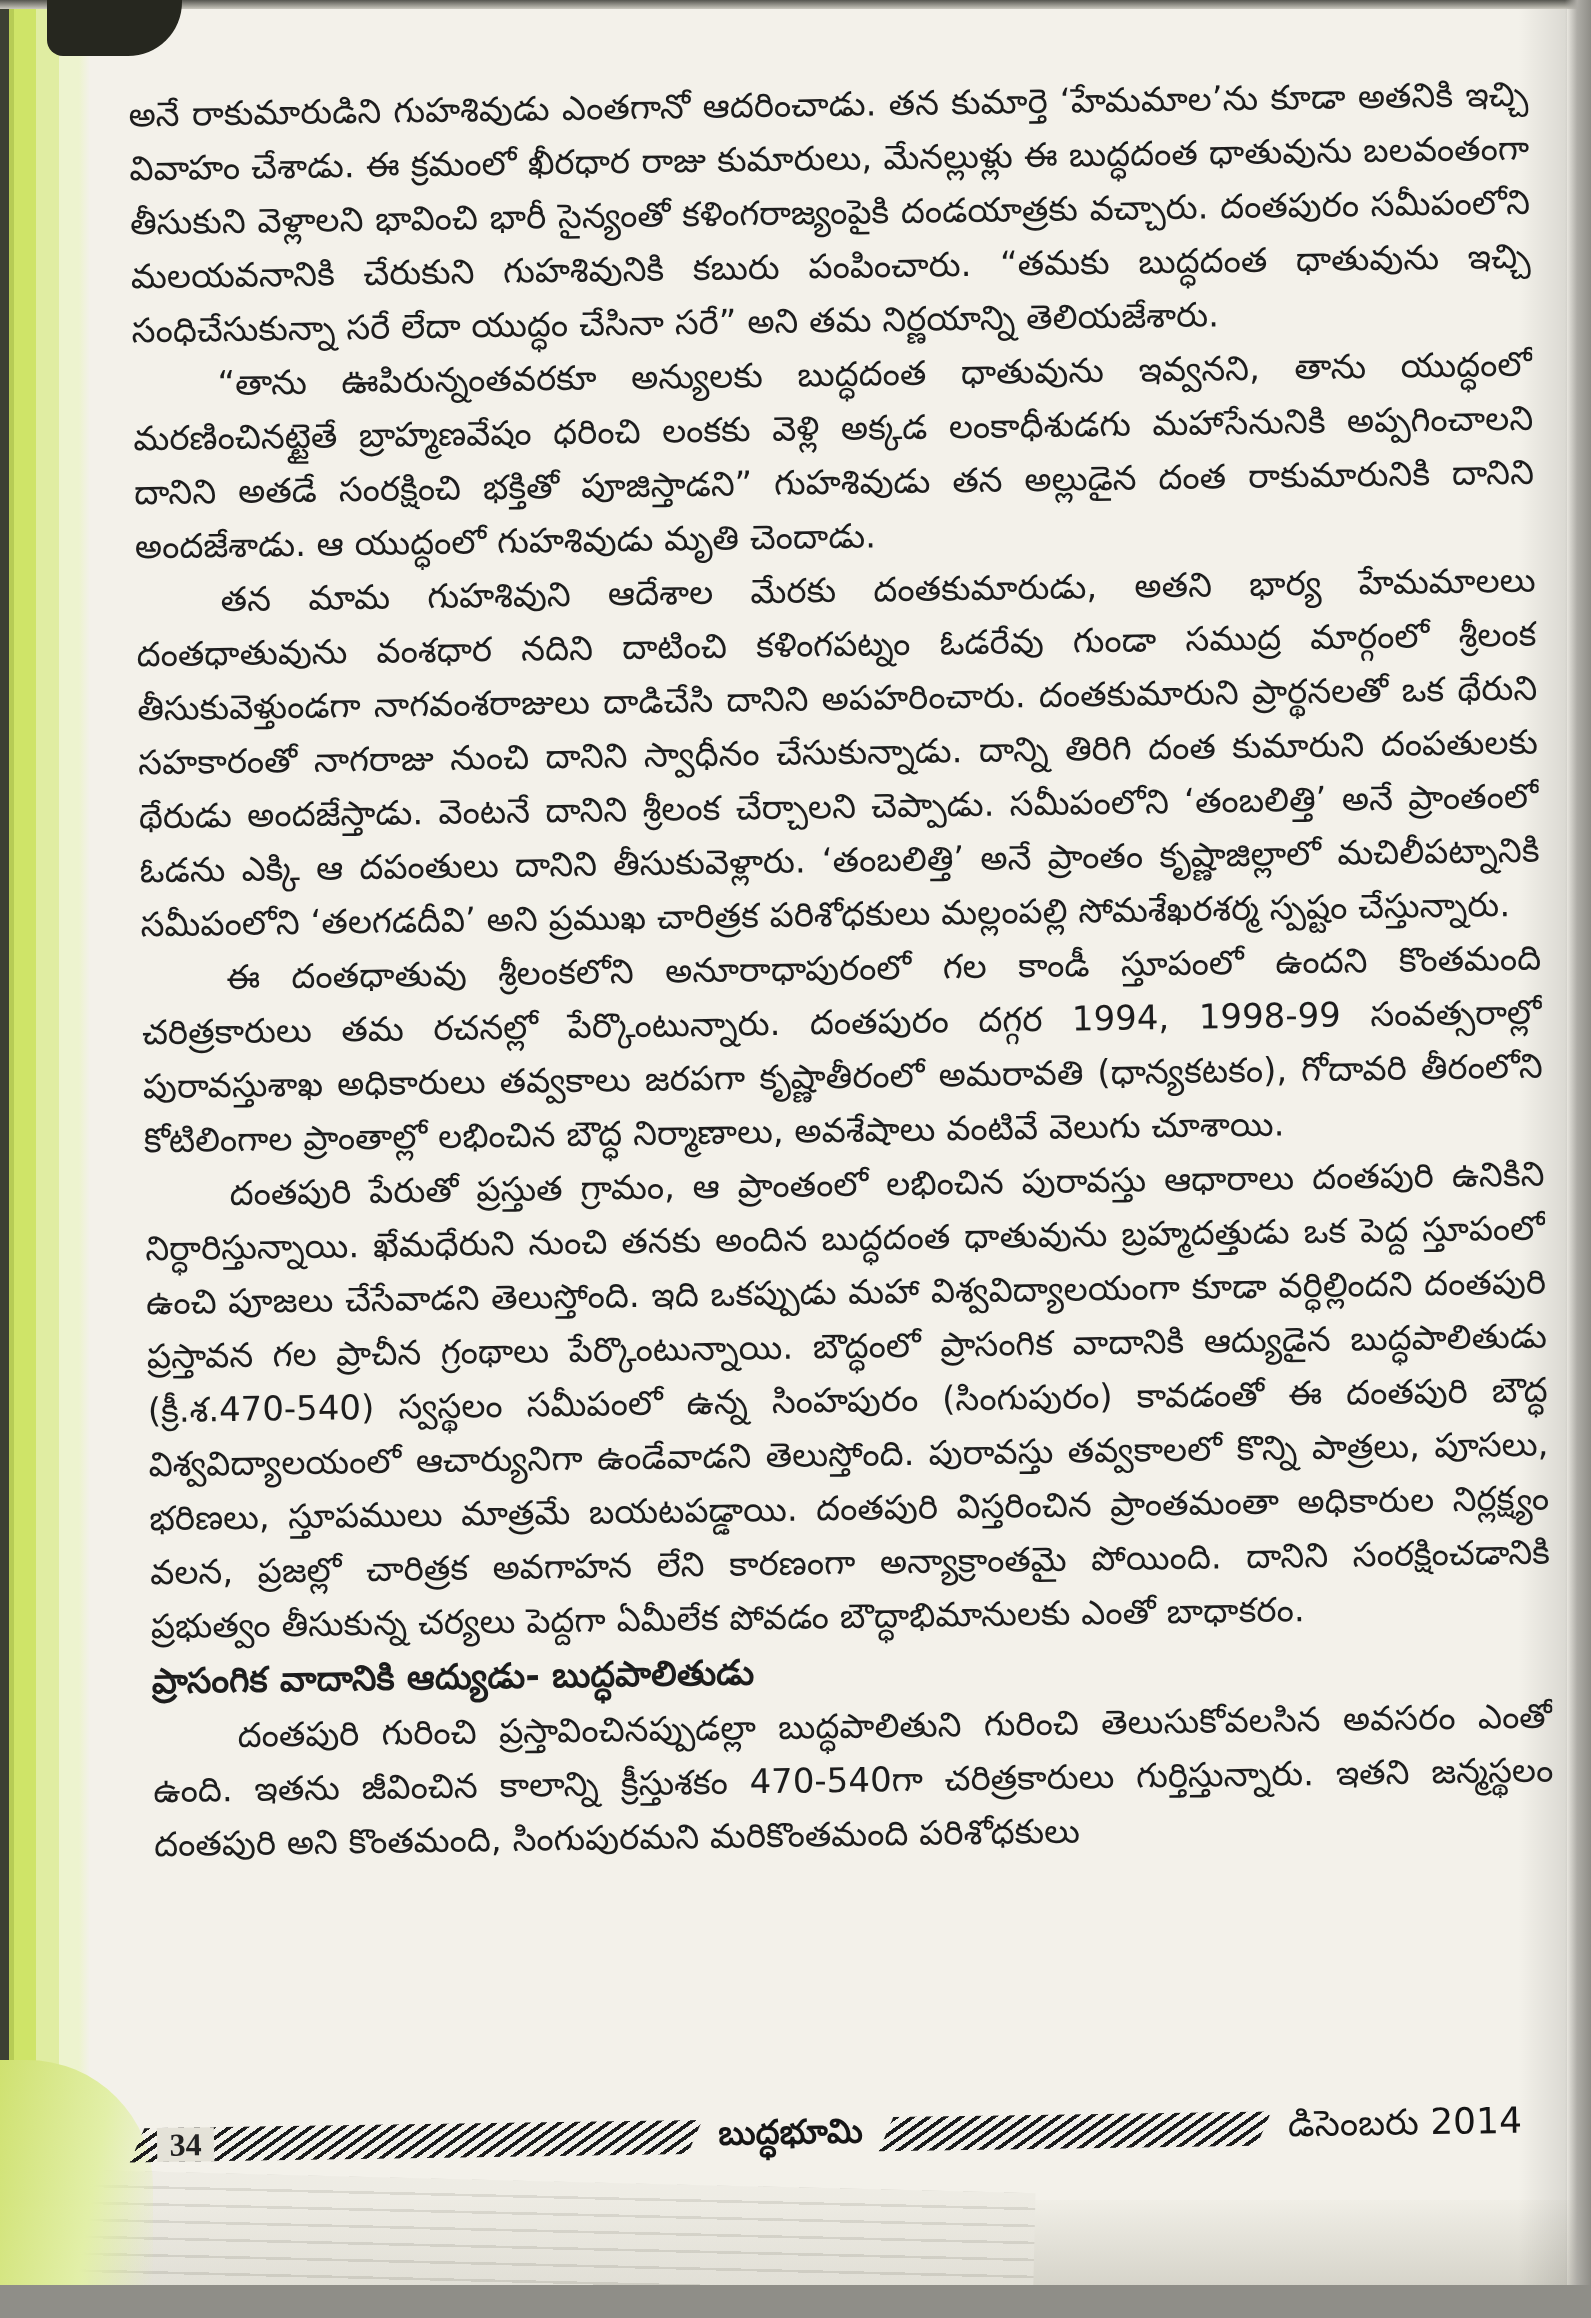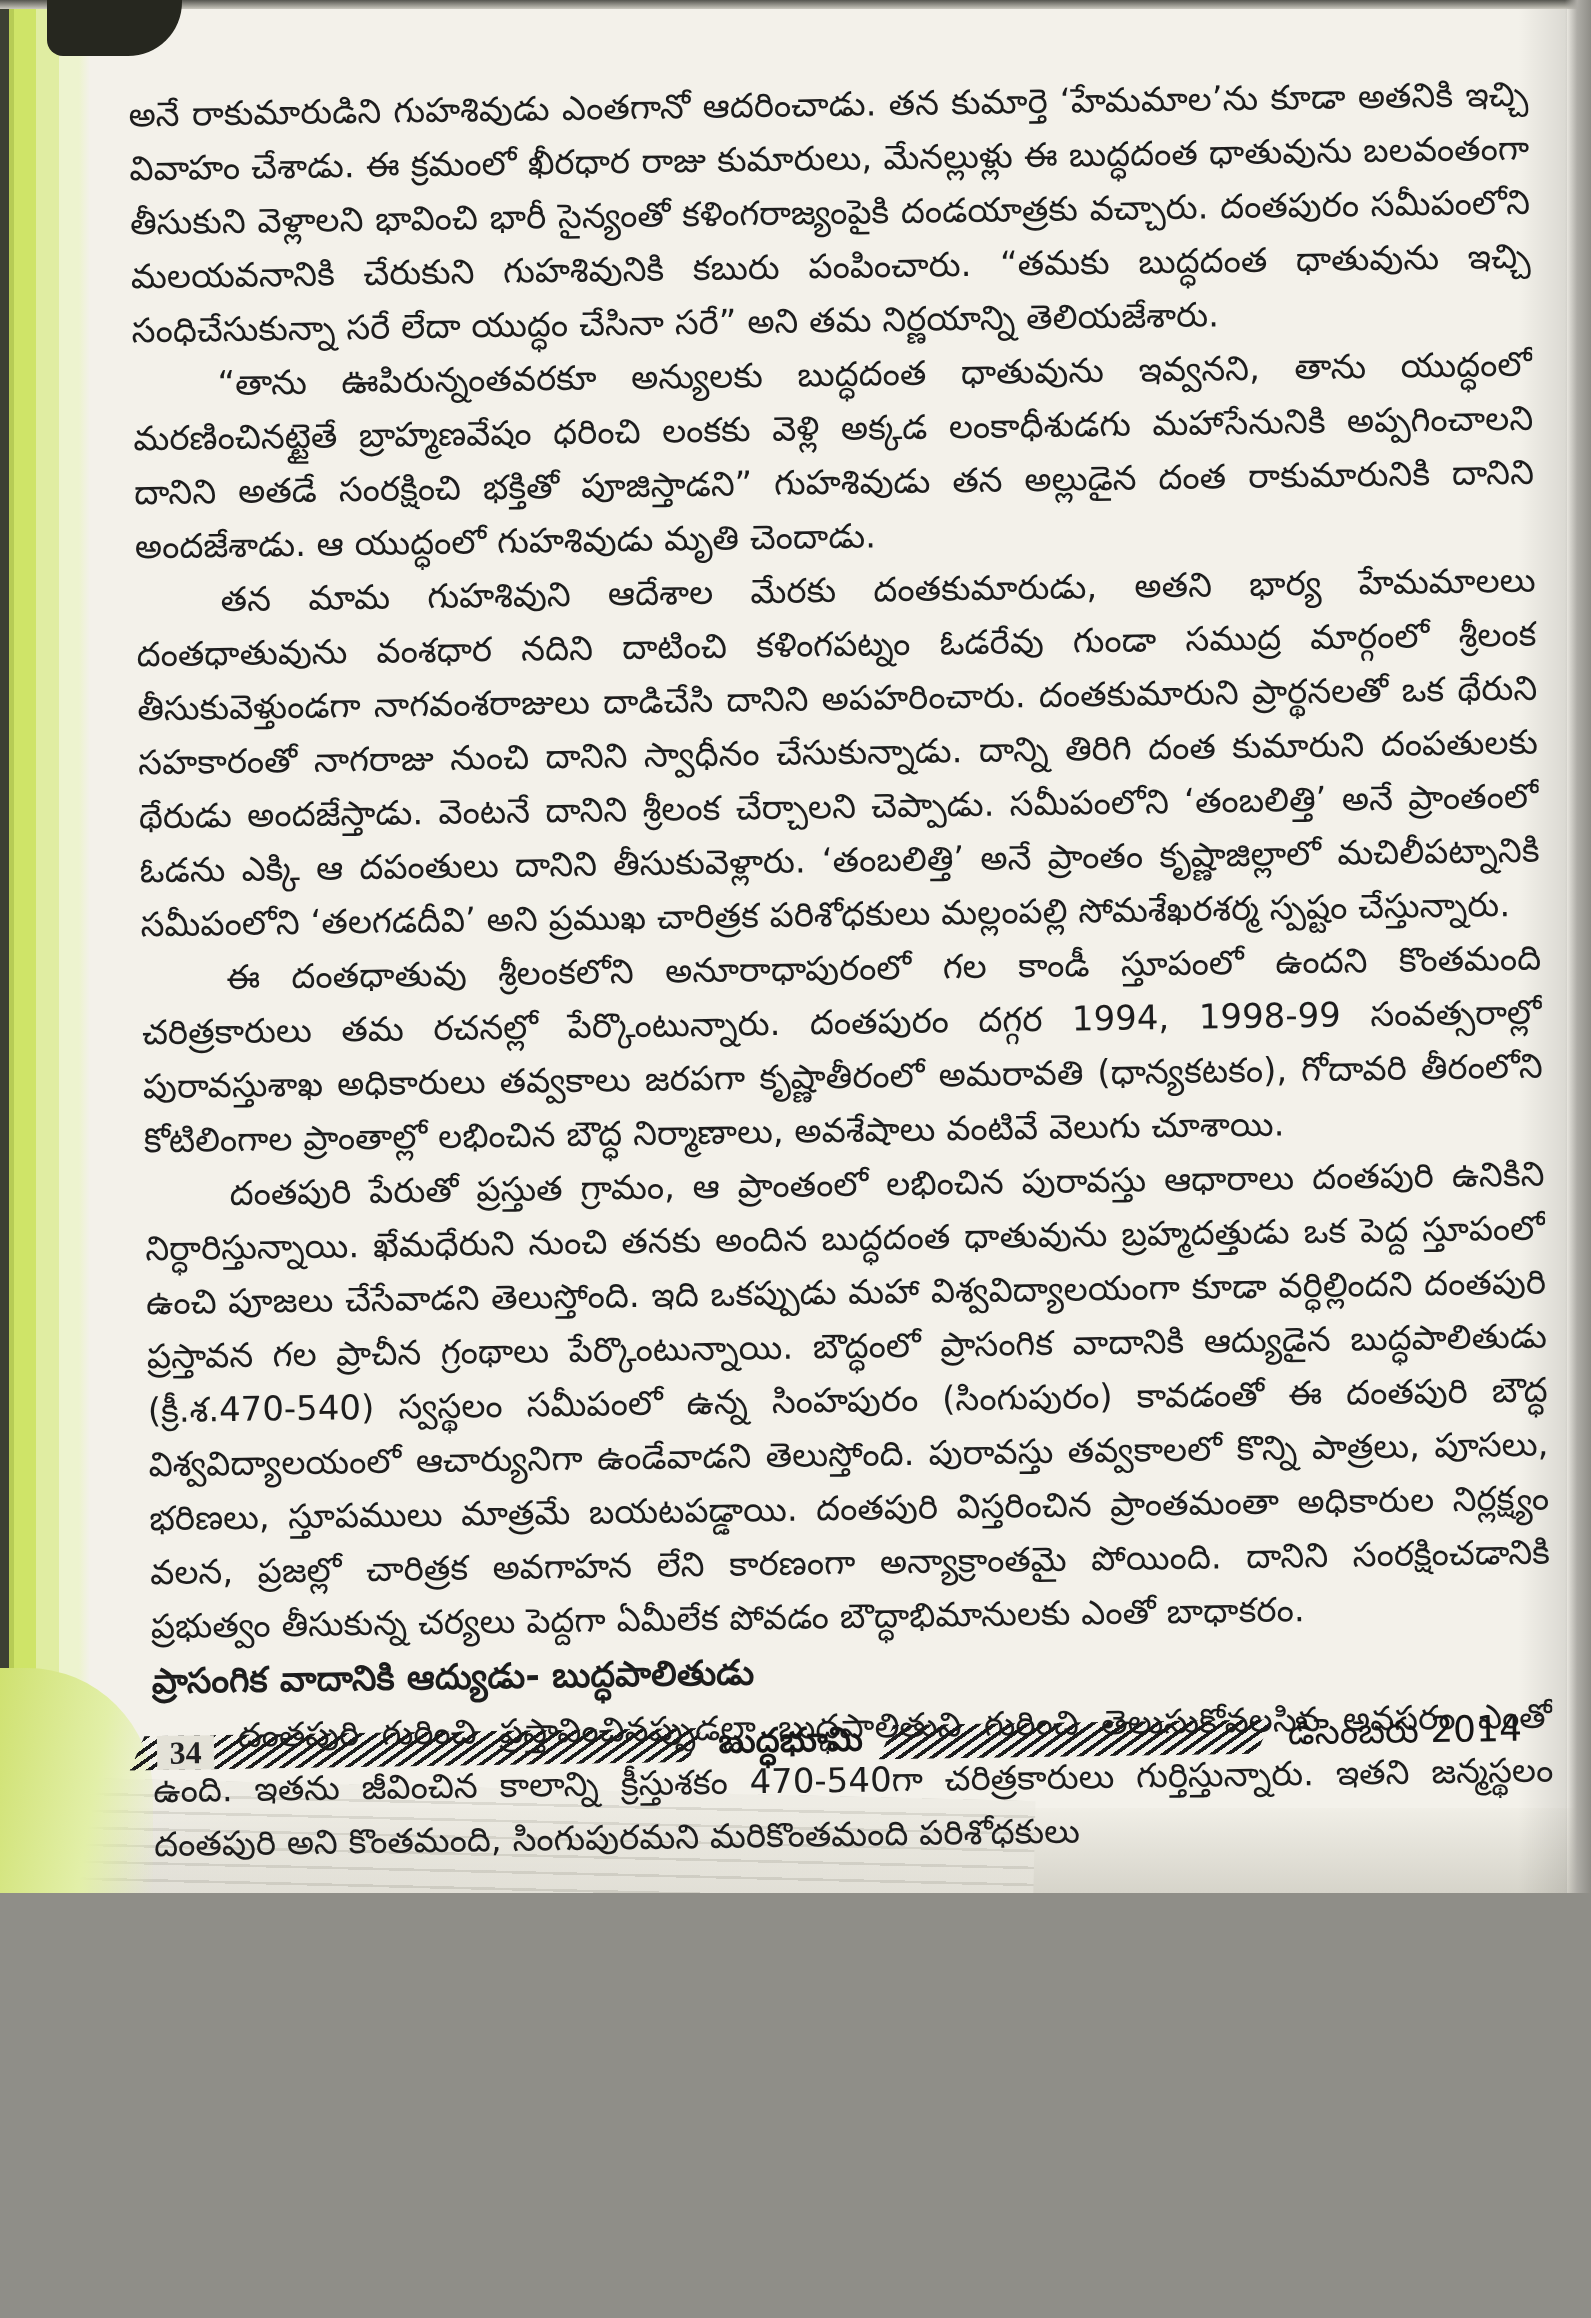--- a/index.html
+++ b/index.html
@@ -1,18 +1,18 @@
 <!DOCTYPE html>
 <html lang="te" style="font-size:14.4px"><head>
 <meta charset="utf-8">
 <style>
   html,body{margin:0;padding:0;background:#8f8e88;}
   #page{
     position:relative;
-    width:1592px;height:1893px;
+    width:1592px;height:2285px;
     background:#f3f1ea;
     overflow:hidden;
     font-family:"DejaVu Sans",sans-serif;
   }
   
   .top-edge{position:absolute;top:0;left:0;right:0;height:9px;
     background:linear-gradient(#55554f,#c9c7bd);z-index:4;}
   .corner-tl{position:absolute;top:0;left:47px;width:135px;height:56px;
     background:#26271f;border-bottom-right-radius:54px;border-bottom-left-radius:16px;z-index:5;}
   .edge-left{position:absolute;top:0;left:0;width:90px;height:100%;z-index:3;

